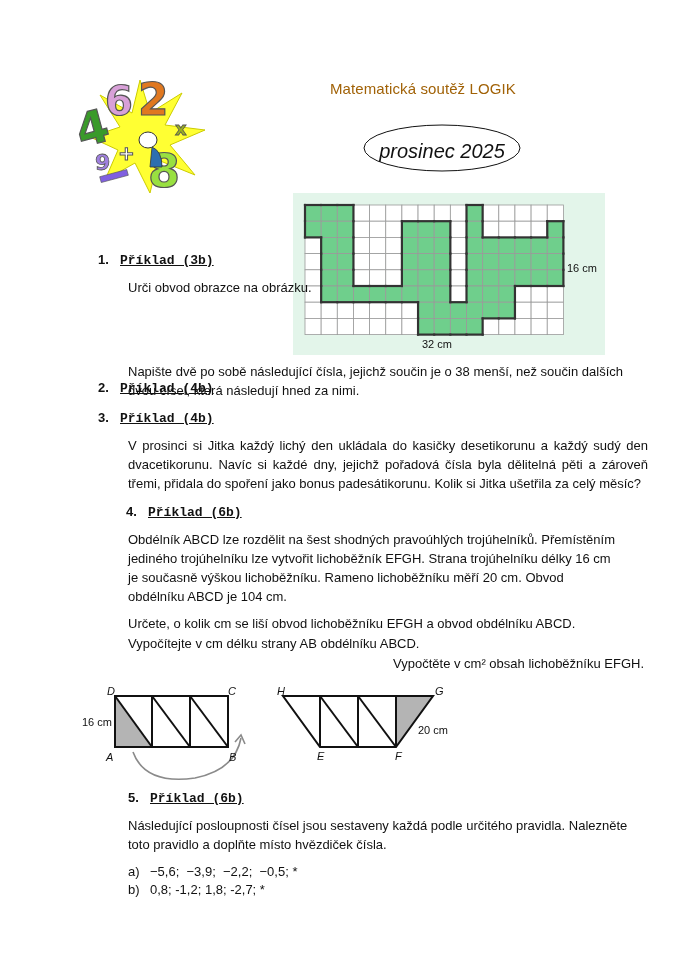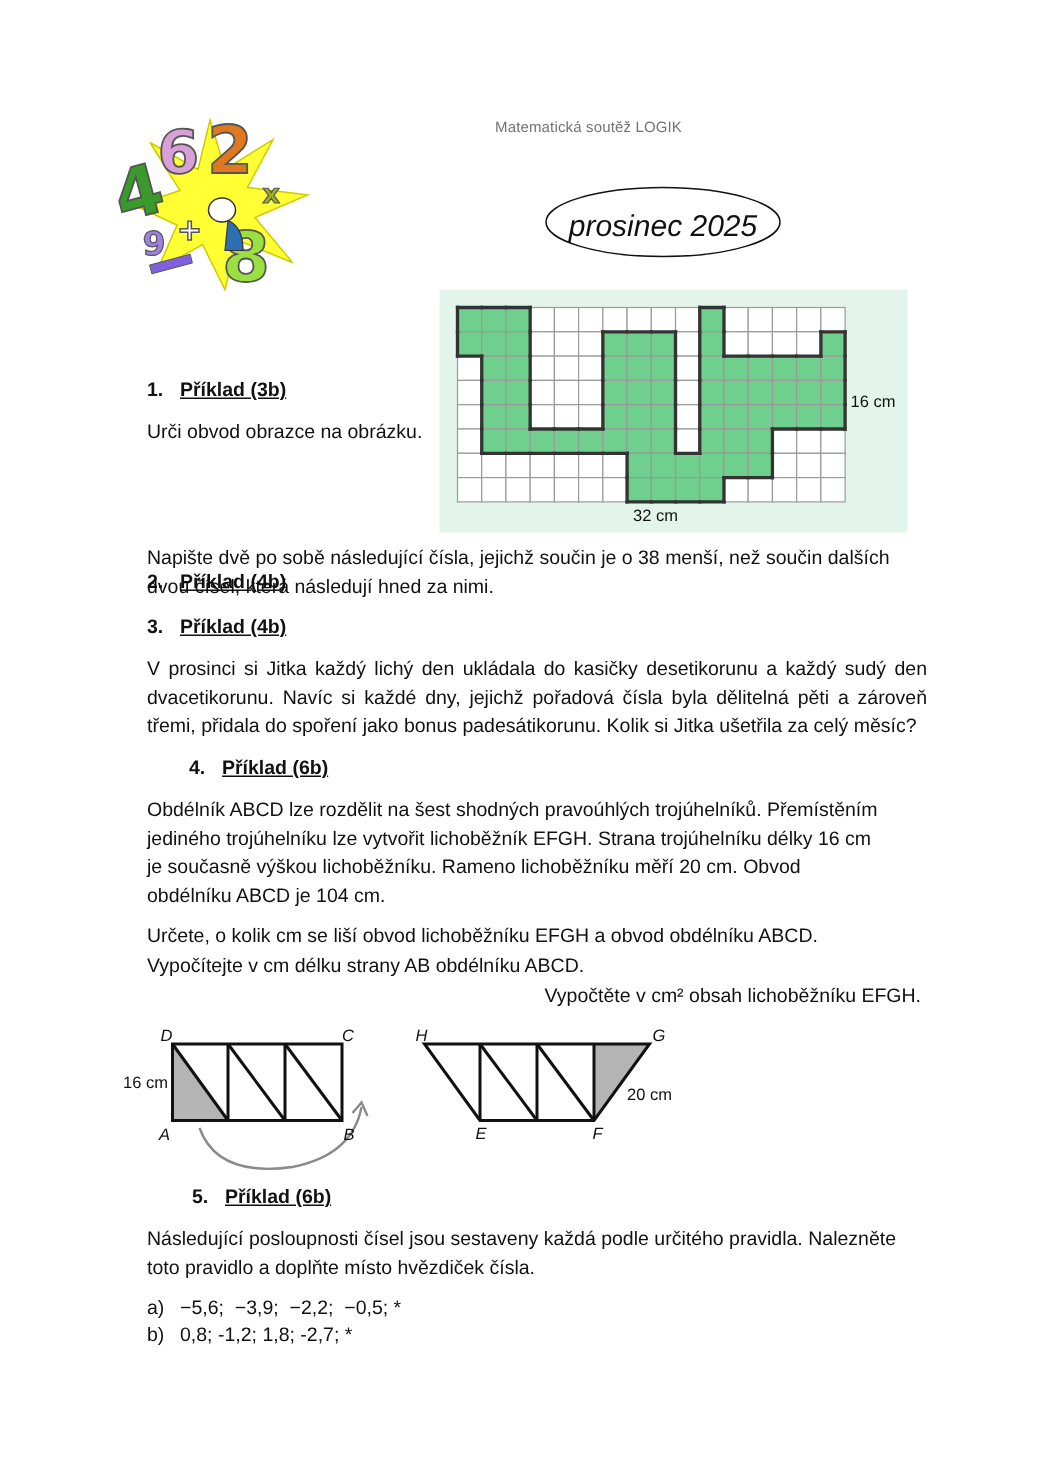--- a/index.html
+++ b/index.html
@@ -1,27 +1,27 @@
 <!DOCTYPE html>
 <html><head>
 <meta charset="utf-8">
 <style>
   html, body { margin:0; padding:0; background:#ffffff; }
   body { width:692px; height:978px; position:relative; overflow:hidden;
          font-family:"Liberation Sans", "DejaVu Sans", sans-serif; color:#111; }
   .abs { position:absolute; }
-  .title { left:330px; top:80px; font-size:10px; color:#737373; letter-spacing:0.1px; }
+  .title { left:330px; top:80px; font-size:15px; color:#a16207; letter-spacing:0.1px; }
   .oval { left:362px; top:123px; width:160px; height:50px; }
   .oval-text { left:362px; top:140px; width:160px; text-align:center; font-style:italic; font-size:20px; }
   .logo { left:70px; top:75px; width:150px; height:120px; }
   .gridbox { left:293px; top:193px; width:312px; height:162px; background:#e3f5ea; }
   .h { font-weight:bold; font-size:13px; }
   .h .num { display:inline-block; width:22px; }
-  .h .lab { text-decoration:underline; }
-  .p { font-size:13px; line-height:19px; width:516px; }
+  .h .lab { text-decoration:underline;font-family:Liberation Mono, monospace; }
+  .p { font-size:13px; line-height:19px; width:516px;margin-left:30px; }
   .just { text-align:justify; text-align-last:left; }
   .fig { font-style:italic; font-size:11px; }
 </style>
 </head>
 <body>
 
 <svg class="abs logo" viewBox="0 0 150 120">
   <polygon points="70,5 80,38 112,18 95,50 135,55 100,70 125,100 88,85 80,118 65,88 35,105 48,75 20,62 50,52 30,20 62,38" fill="#ffff33" stroke="#cccc00" stroke-width="1"></polygon>
   <text x="8" y="70" font-size="46" font-weight="bold" fill="#3a9a2a" stroke="#555" stroke-width="1.2" font-family="DejaVu Sans, sans-serif" transform="rotate(-15 20 60)">4</text>
   <text x="35" y="40" font-size="40" font-weight="bold" fill="#d8a0d8" stroke="#555" stroke-width="1.2" font-family="DejaVu Sans, sans-serif">6</text>

